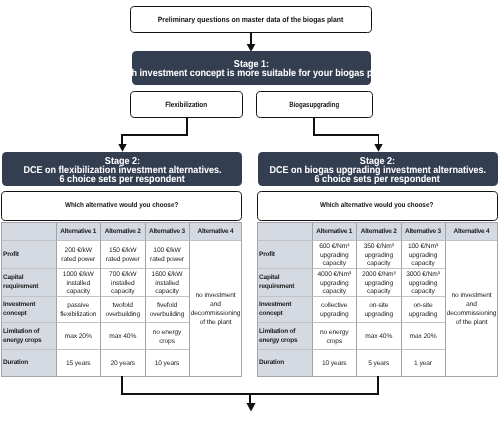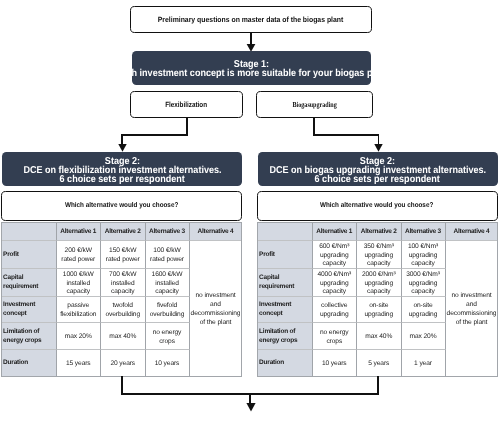--- a/index.html
+++ b/index.html
@@ -55,21 +55,21 @@
   </svg>
 
   <div class="box box-dark t-dark" style="left:132px;top:47px;width:239px;height:34px;flex-direction:column;">
     <span>Stage 1:</span>
     <span>Which investment concept is more suitable for your biogas plant?</span>
   </div>
 
   <div class="box box-white t-title" style="left:130px;top:87px;width:113px;height:27px;--sx:0.835;">
     <span>Flexibilization</span>
   </div>
-  <div class="box box-white t-title" style="left:256px;top:87px;width:117px;height:27px;font-family:Liberation Serif, serif;--sx:0.80;">
+  <div class="box box-white t-title" style="left:256px;top:87px;width:117px;height:27px;--sx:0.80;">
     <span>Biogasupgrading</span>
   </div>
 
   <div class="ln" style="left:186px;top:114px;width:1.6px;height:17px;"></div>
   <div class="ln" style="left:121px;top:130px;width:67px;height:1.6px;"></div>
   <div class="ln" style="left:121px;top:130px;width:1.6px;height:11px;"></div>
   <svg style="position:absolute;left:117.5px;top:140px;" width="9" height="8" viewBox="0 0 9 8">
     <path d="M0.3 0 L8.7 0 L4.5 7.8 Z" fill="#111"></path>
   </svg>
 

